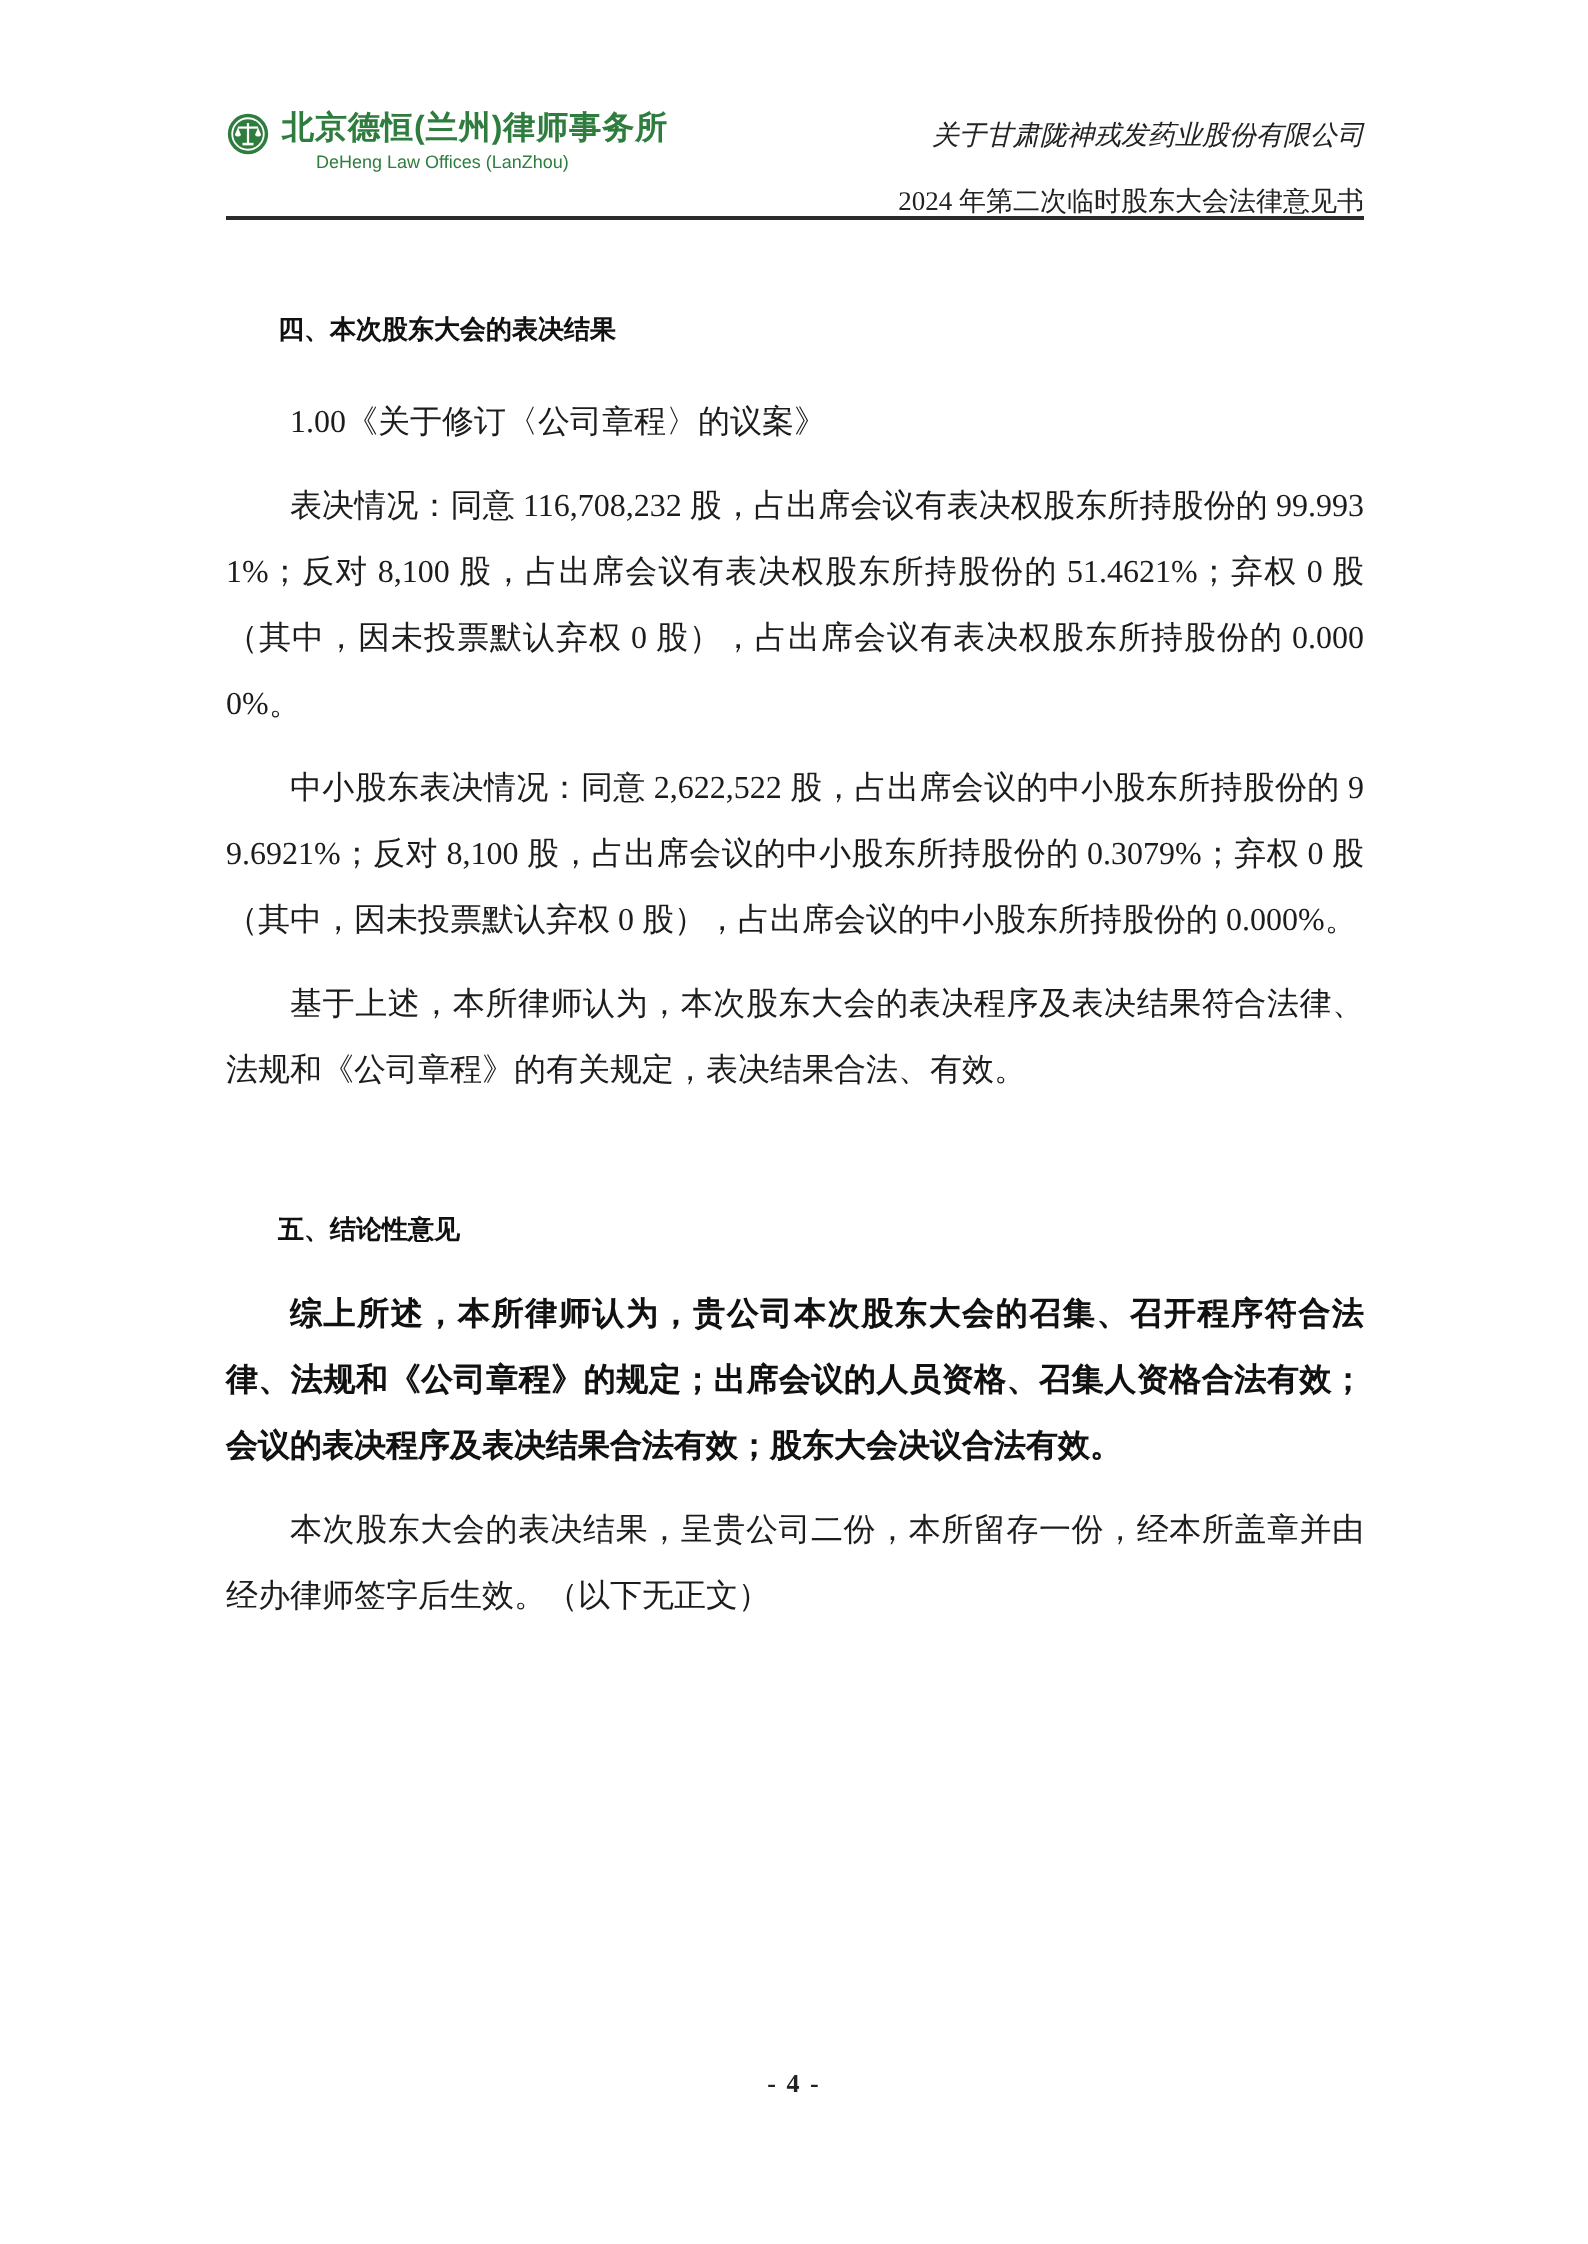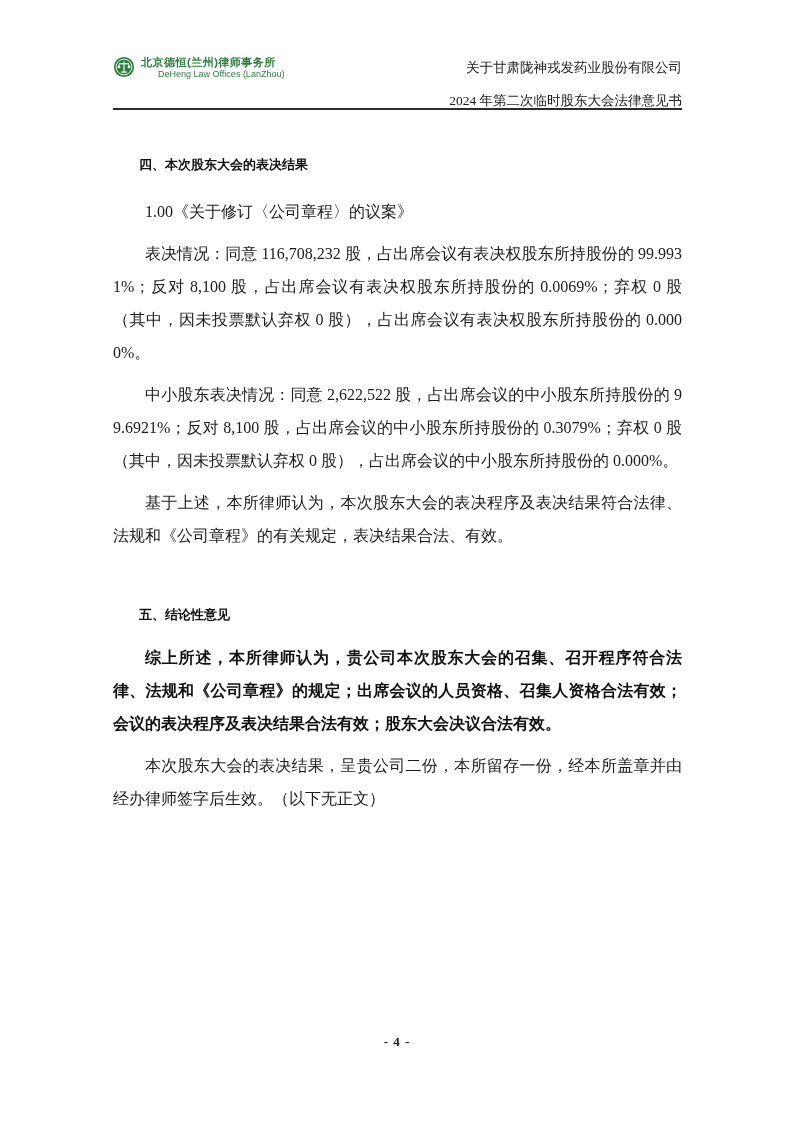--- a/index.html
+++ b/index.html
@@ -10,28 +10,28 @@
     font-family:"Liberation Serif","DejaVu Serif",serif;
     color:#1c1c1c;
   }
   
   .header{display:flex;justify-content:space-between;align-items:flex-start;height:53px;}
   .brand{display:flex;align-items:flex-start;gap:6px;}
   .brand-logo{width:22px;height:22px;flex:0 0 auto;margin-top:1px;}
   .brand-text{display:flex;flex-direction:column;}
   .brand-cn{
     font-family:"Liberation Sans","DejaVu Sans",sans-serif;
-    font-size:11px;font-weight:bold;color:#2e7d3e;line-height:1.3;letter-spacing:.5px;
+    font-size:16px;font-weight:bold;color:#2e7d3e;line-height:1.3;letter-spacing:.5px;
   }
   .brand-en{
     font-family:"Liberation Sans","DejaVu Sans",sans-serif;
     font-size:9px;color:#2e7d3e;line-height:1.3;padding-left:17px;
   }
   .doc-title{text-align:right;font-size:13.5px;line-height:1.0;color:#222;}
-  .doc-title .t1{margin-top:6px;}
+  .doc-title .t1{margin-top:6px;font-style:italic;}
   .doc-title .t2{margin-top:19px;}
   .header-rule{
     border:none;border-top:2px solid #2b2b2b;margin:0 0 0 0;height:0;
   }
   
   .doc-body{font-size:16px;}
   .sec-heading{
     font-size:13px;font-weight:bold;margin:0;line-height:33px;
     text-indent:2em;color:#111;
   }
@@ -78,21 +78,21 @@
   <hr class="header-rule">
 
   <div class="doc-body">
 
     <h2 class="sec-heading sec4-heading">四、本次股东大会的表决结果</h2>
 
 
 
     <p class="para">1.00《关于修订〈公司章程〉的议案》</p>
 
-    <p class="para">表决情况：同意 116,708,232 股，占出席会议有表决权股东所持股份的 99.9931%；反对 8,100 股，占出席会议有表决权股东所持股份的 0.0069%；弃权 0 股（其中，因未投票默认弃权 0 股），占出席会议有表决权股东所持股份的 0.0000%。</p>
+    <p class="para">表决情况：同意 116,708,232 股，占出席会议有表决权股东所持股份的 99.9931%；反对 8,100 股，占出席会议有表决权股东所持股份的 51.4621%；弃权 0 股（其中，因未投票默认弃权 0 股），占出席会议有表决权股东所持股份的 0.0000%。</p>
 
     <p class="para">中小股东表决情况：同意 2,622,522 股，占出席会议的中小股东所持股份的 99.6921%；反对 8,100 股，占出席会议的中小股东所持股份的 0.3079%；弃权 0 股（其中，因未投票默认弃权 0 股），占出席会议的中小股东所持股份的 0.000%。</p>
 
 
     <p class="para">基于上述，本所律师认为，本次股东大会的表决程序及表决结果符合法律、法规和《公司章程》的有关规定，表决结果合法、有效。</p>
 
     <h2 class="sec-heading sec5-heading">五、结论性意见</h2>
 
     <p class="para para-bold">综上所述，本所律师认为，贵公司本次股东大会的召集、召开程序符合法律、法规和《公司章程》的规定；出席会议的人员资格、召集人资格合法有效；会议的表决程序及表决结果合法有效；股东大会决议合法有效。</p>
 

